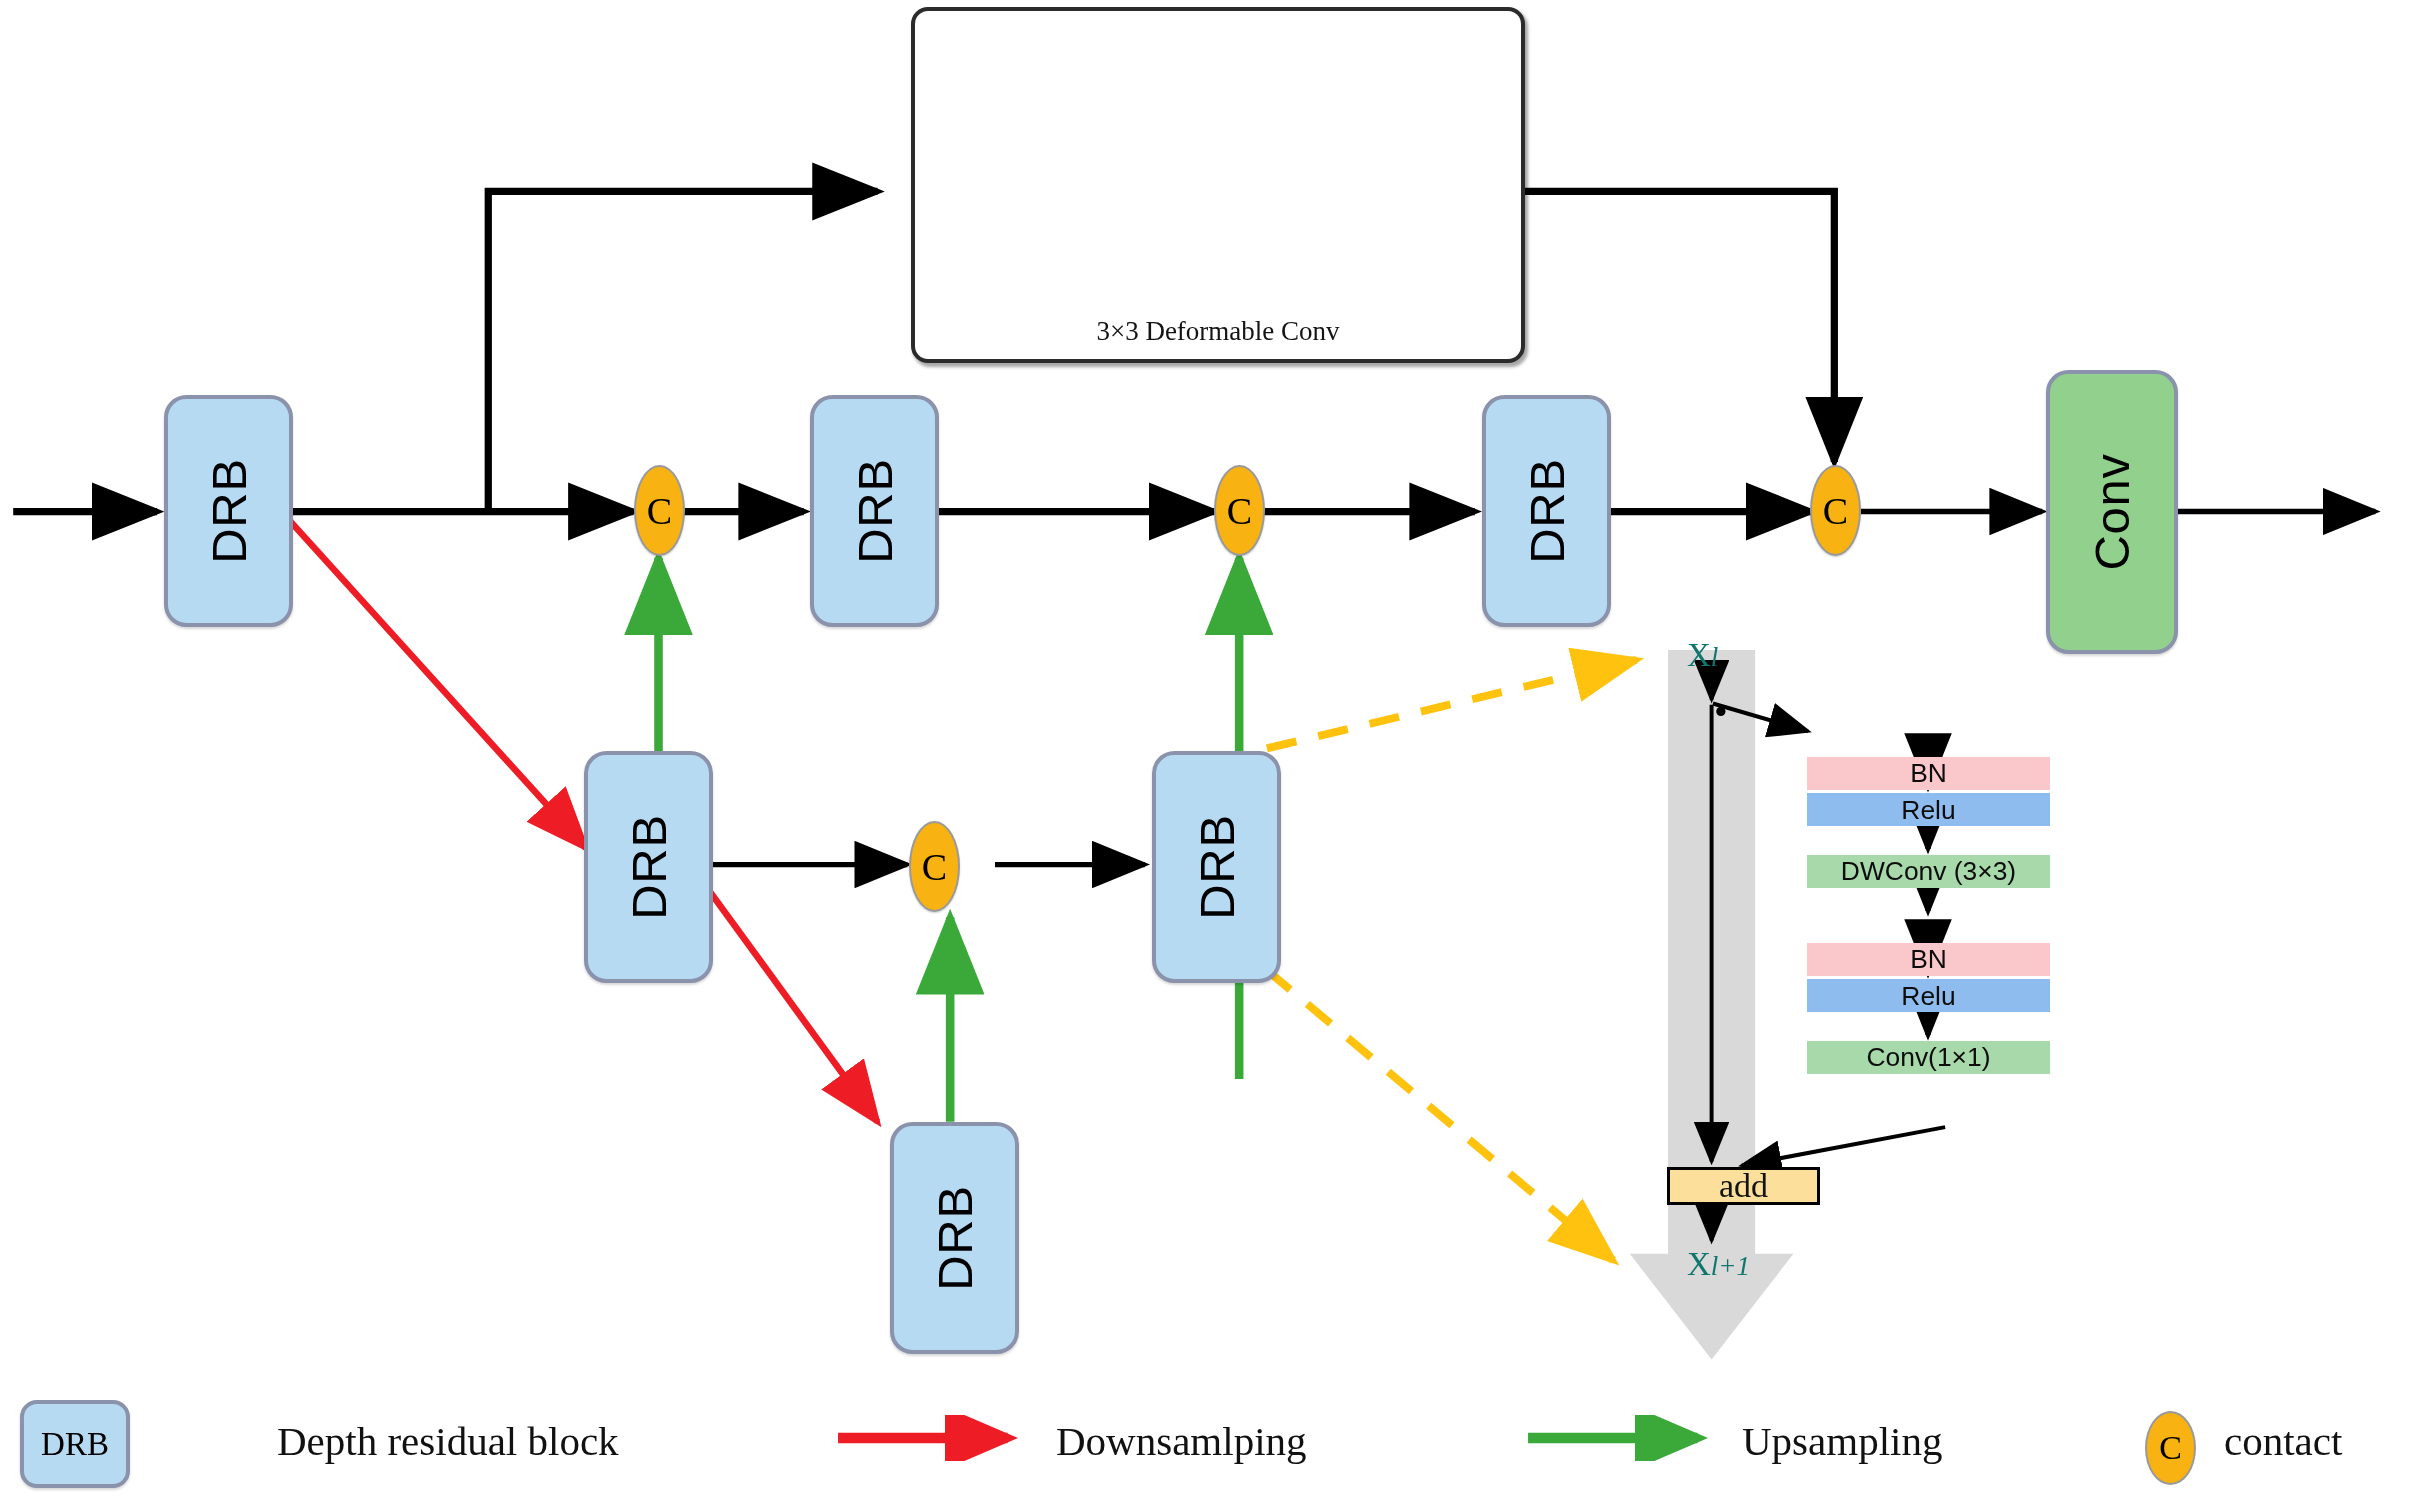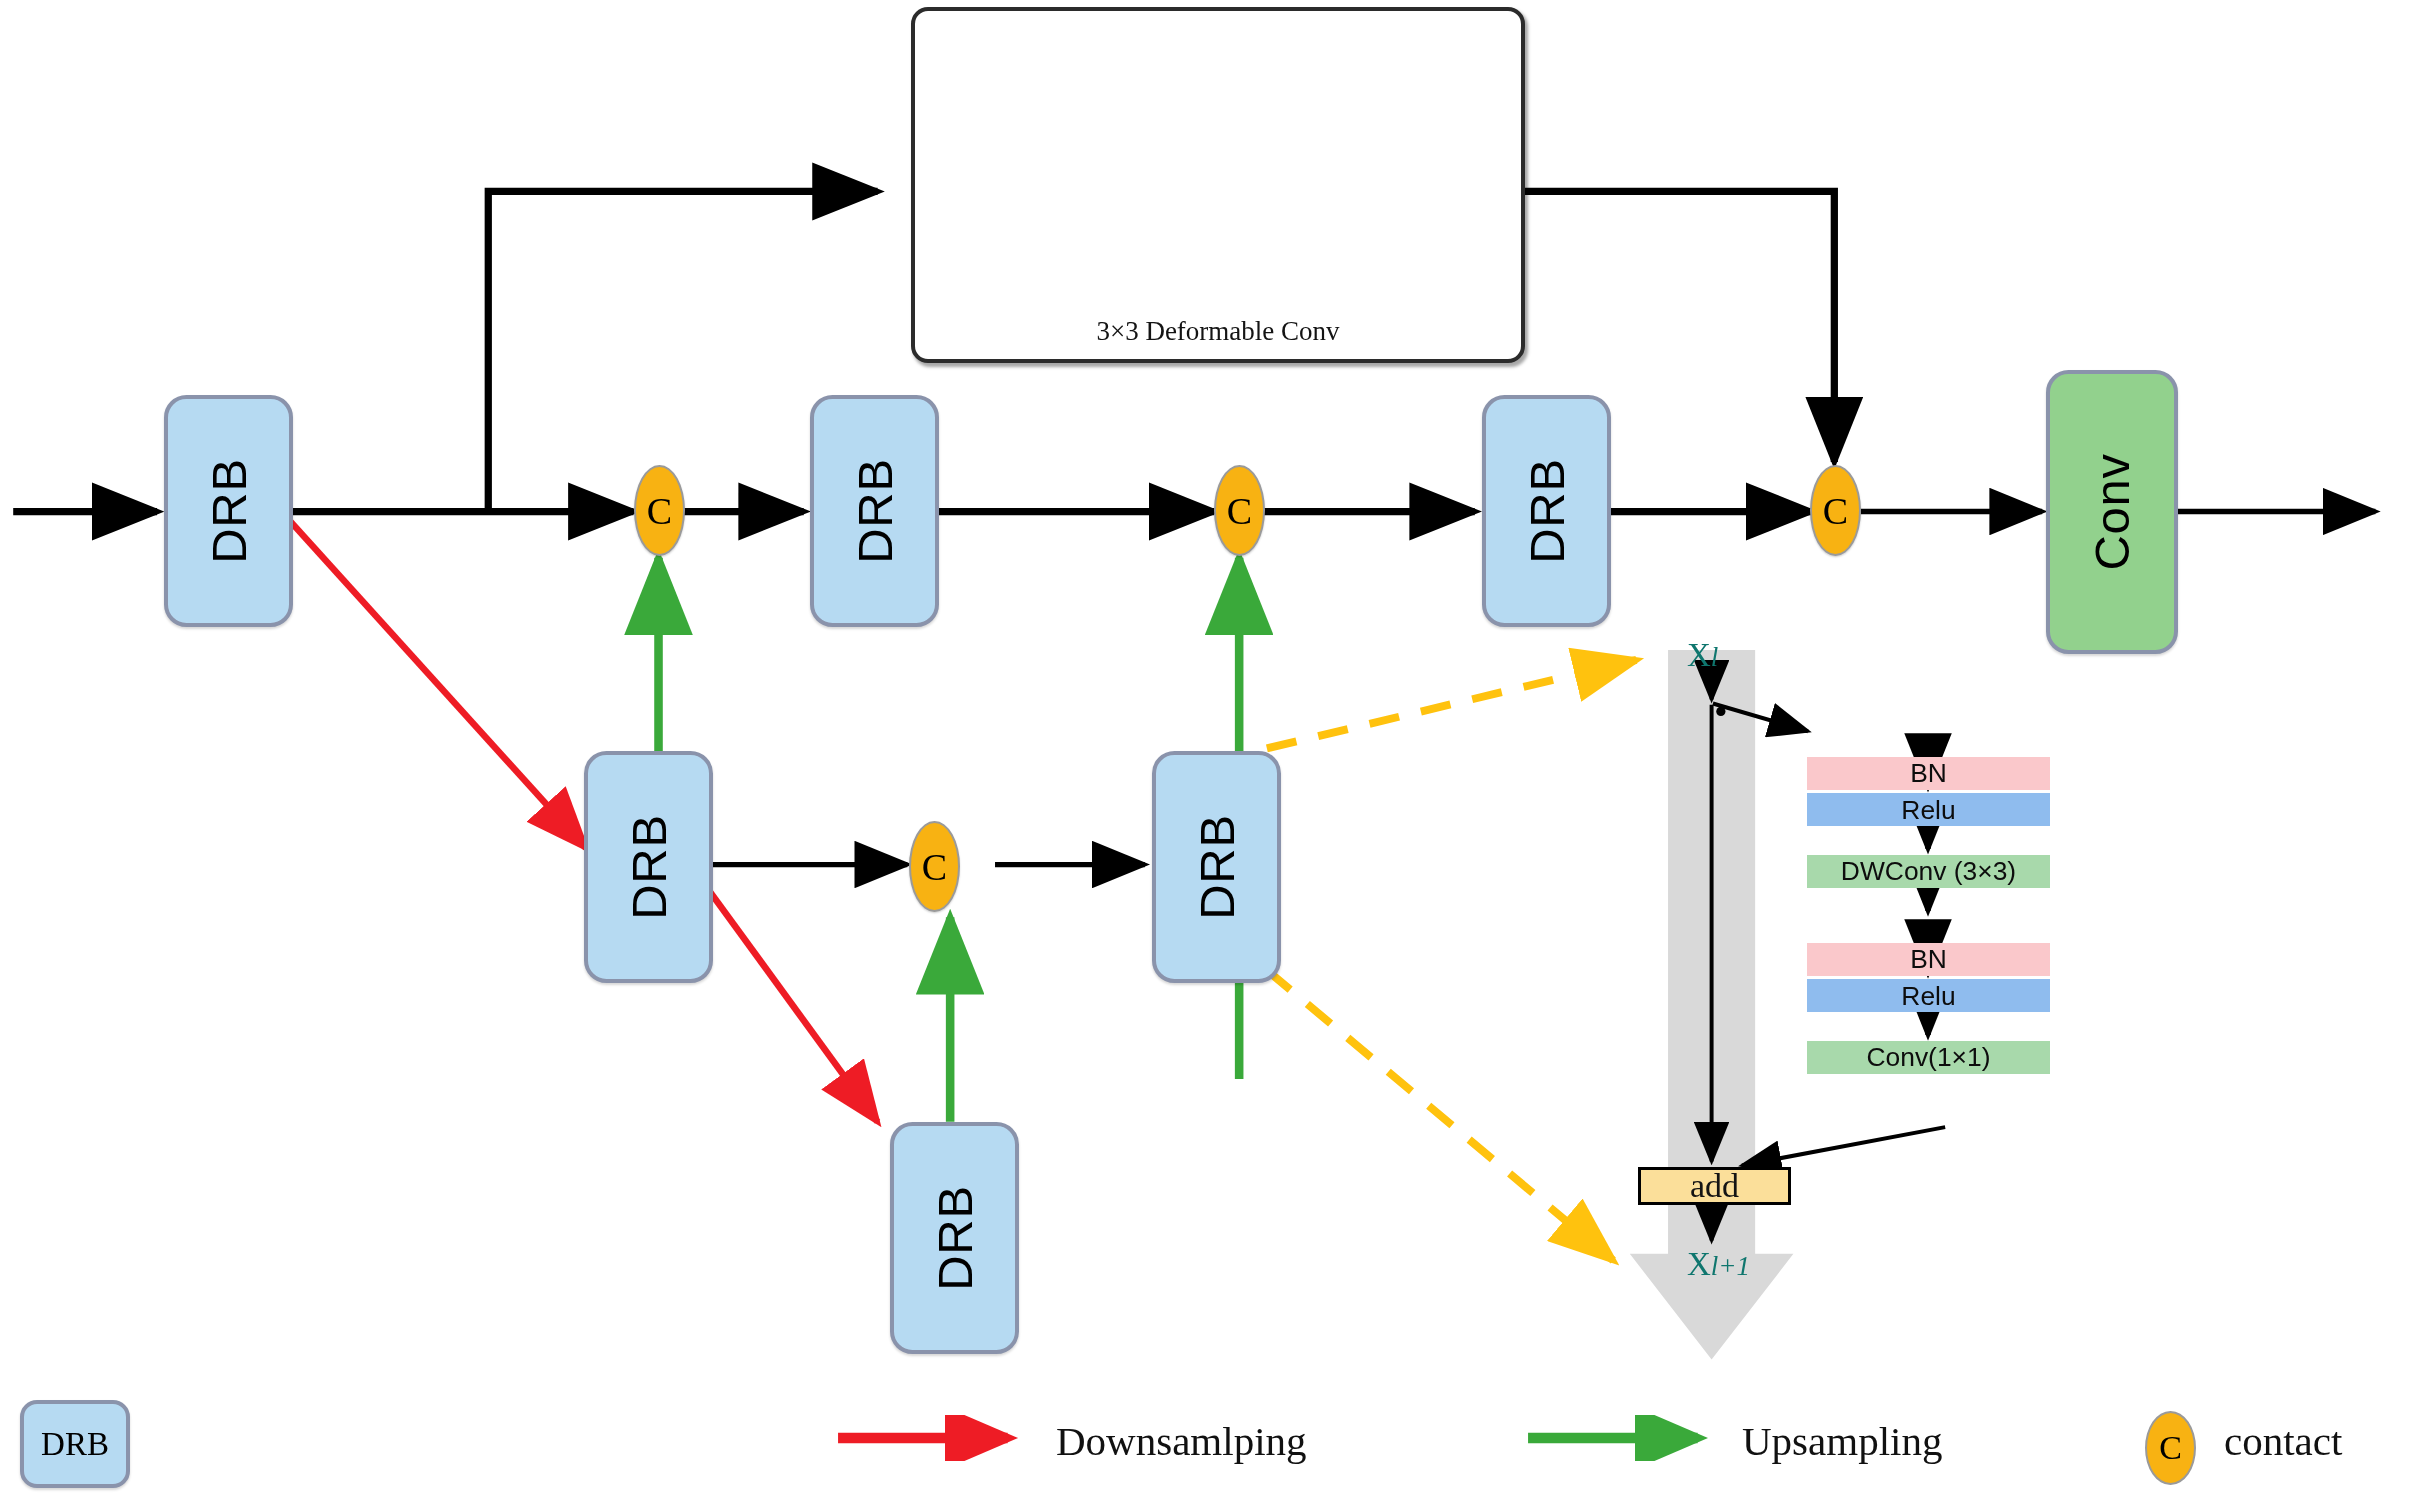--- a/index.html
+++ b/index.html
@@ -104,20 +104,21 @@
     position: absolute;
     background: #fbdf9a;
     border: 3.3px solid #000000;
     display: flex;
     align-items: center;
     justify-content: center;
     font-family: "Liberation Serif", serif;
     font-size: 34px;
     color: #141414;
     z-index: 8;
+    margin-left: 29px;
   }
   .xlabel {
     position: absolute;
     font-family: "Liberation Serif", serif;
     color: #0f766e;
     z-index: 8;
     white-space: nowrap;
   }
   .xlabel i { font-style: italic; font-size: 0.82em; }
 
@@ -444,20 +445,21 @@
     <div class="xlabel" style="left:1687px; top:1246px; font-size:33px;">
       <span>X</span><i>l+1</i>
     </div>
   </div>
 
   <div id="legend">
 
     <div class="lg-swatch" style="left:20px; top:17px; width:110px; height:88px;">
       <span>DRB</span>
     </div>
+    <div class="lg-text" style="left:277px; top:34px;">Depth residual block</div>
 
     <svg style="position:absolute; left:835px; top:32px; width:198px; height:46px;" viewBox="0 0 300 70">
       <defs>
         <marker id="lg-ah-red" markerWidth="7" markerHeight="6" refX="6" refY="3" orient="auto" markerUnits="strokeWidth">
           <path d="M0,0 L7,3 L0,6 z" fill="#ee1c25"></path>
         </marker>
       </defs>
       <line x1="4" y1="35" x2="262" y2="35" stroke="#ee1c25" stroke-width="16" marker-end="url(#lg-ah-red)"></line>
     </svg>
     <div class="lg-text" style="left:1056px; top:34px;">Downsamlping</div>

